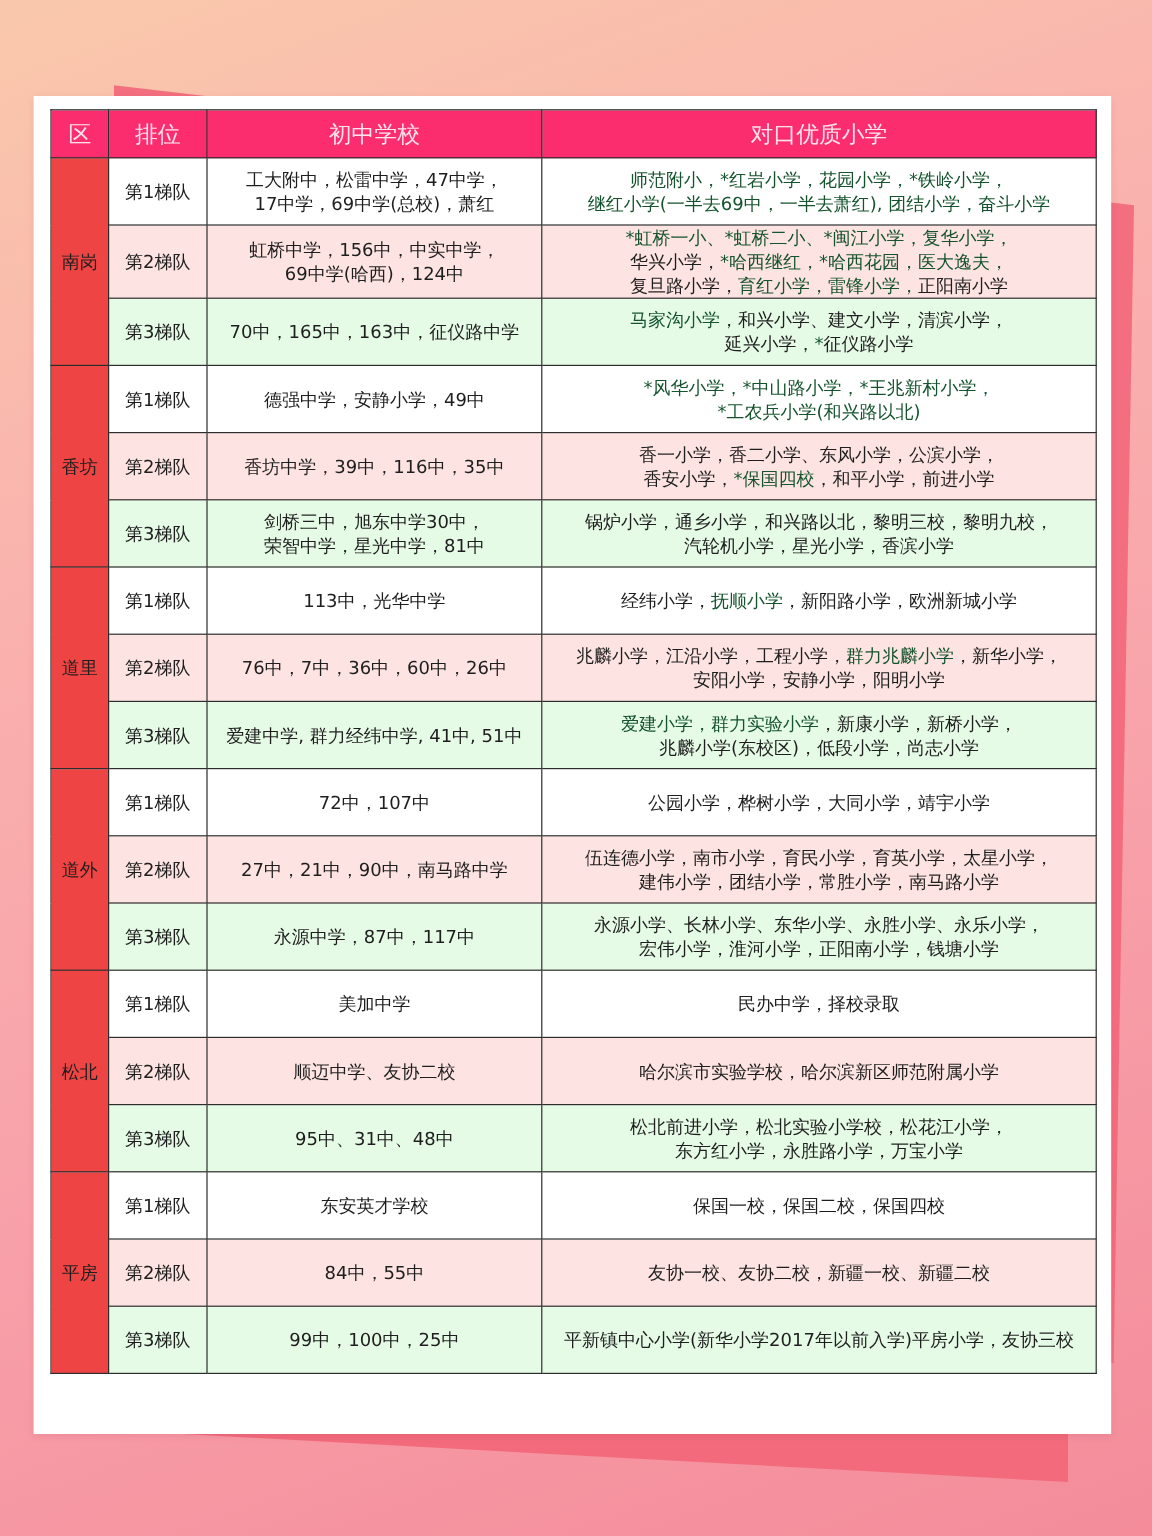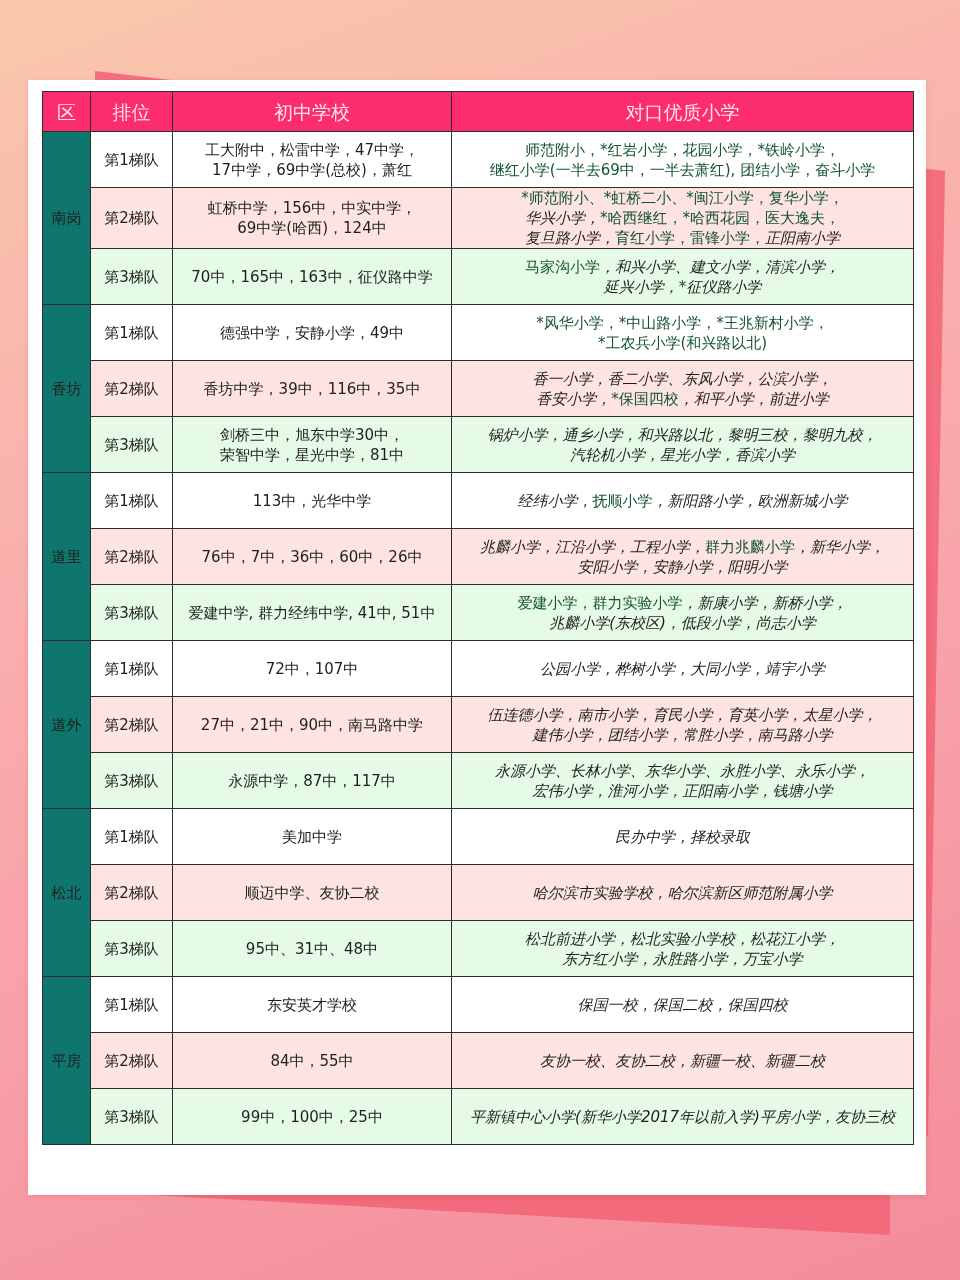--- a/index.html
+++ b/index.html
@@ -31,28 +31,28 @@
   table.grid td, table.grid th {
     border:1.5px solid #2d2d2d;
     text-align:center; vertical-align:middle;
     font-size:15px; line-height:20px; color:#1e1e1e;
     padding:0 6px;
   }
   table.grid th {
     background:#fb2d6e; color:#ffe3ec; font-weight:normal;
     font-size:19px; height:39px;
   }
-  td.district { background:#0f766e; font-size:16px; padding:0; }
+  td.district { background:#ef4444; font-size:16px; padding:0; }
   td.rank { font-size:15px; padding:0;margin-left:22px; }
   tr.tier-1 td.rank, tr.tier-1 td.middle, tr.tier-1 td.primary { background:#ffffff; }
   tr.tier-2 td.rank, tr.tier-2 td.middle, tr.tier-2 td.primary { background:#fde3e1; }
   tr.tier-3 td.rank, tr.tier-3 td.middle, tr.tier-3 td.primary { background:#e5fbe6; }
   tr.datarow td { height:55px; }
   .red { color:#14532d; }
-  .blk { color:#1e1e1e;font-style:italic; }
+  .blk { color:#1e1e1e; }
 </style>
 </head>
 <body>
 
 <div class="deco-panel"></div>
 <div class="deco-panel-bottom"></div>
 
 <div class="card">
   <table class="grid">
     <colgroup>
@@ -82,21 +82,21 @@
             <div><span class="red">继红小学(一半去69中，一半去萧红), 团结小学，奋斗小学</span></div>
           </td>
         </tr>
         <tr class="datarow tier-2">
           <td class="rank">第2梯队</td>
           <td class="middle">
             <div>虹桥中学，156中，中实中学，</div>
             <div>69中学(哈西)，124中</div>
           </td>
           <td class="primary">
-            <div><span class="red">*师范附小、*虹桥二小、*闽江小学，复华小学，</span></div>
+            <div><span class="red">*虹桥一小、*虹桥二小、*闽江小学，复华小学，</span></div>
             <div><span class="blk">华兴小学，</span><span class="red">*哈西继红，*哈西花园，医大逸夫，</span></div>
             <div><span class="blk">复旦路小学，</span><span class="red">育红小学，雷锋小学，</span><span class="blk">正阳南小学</span></div>
           </td>
         </tr>
         <tr class="datarow tier-3">
           <td class="rank">第3梯队</td>
           <td class="middle">
             <div>70中，165中，163中，征仪路中学</div>
           </td>
           <td class="primary">

